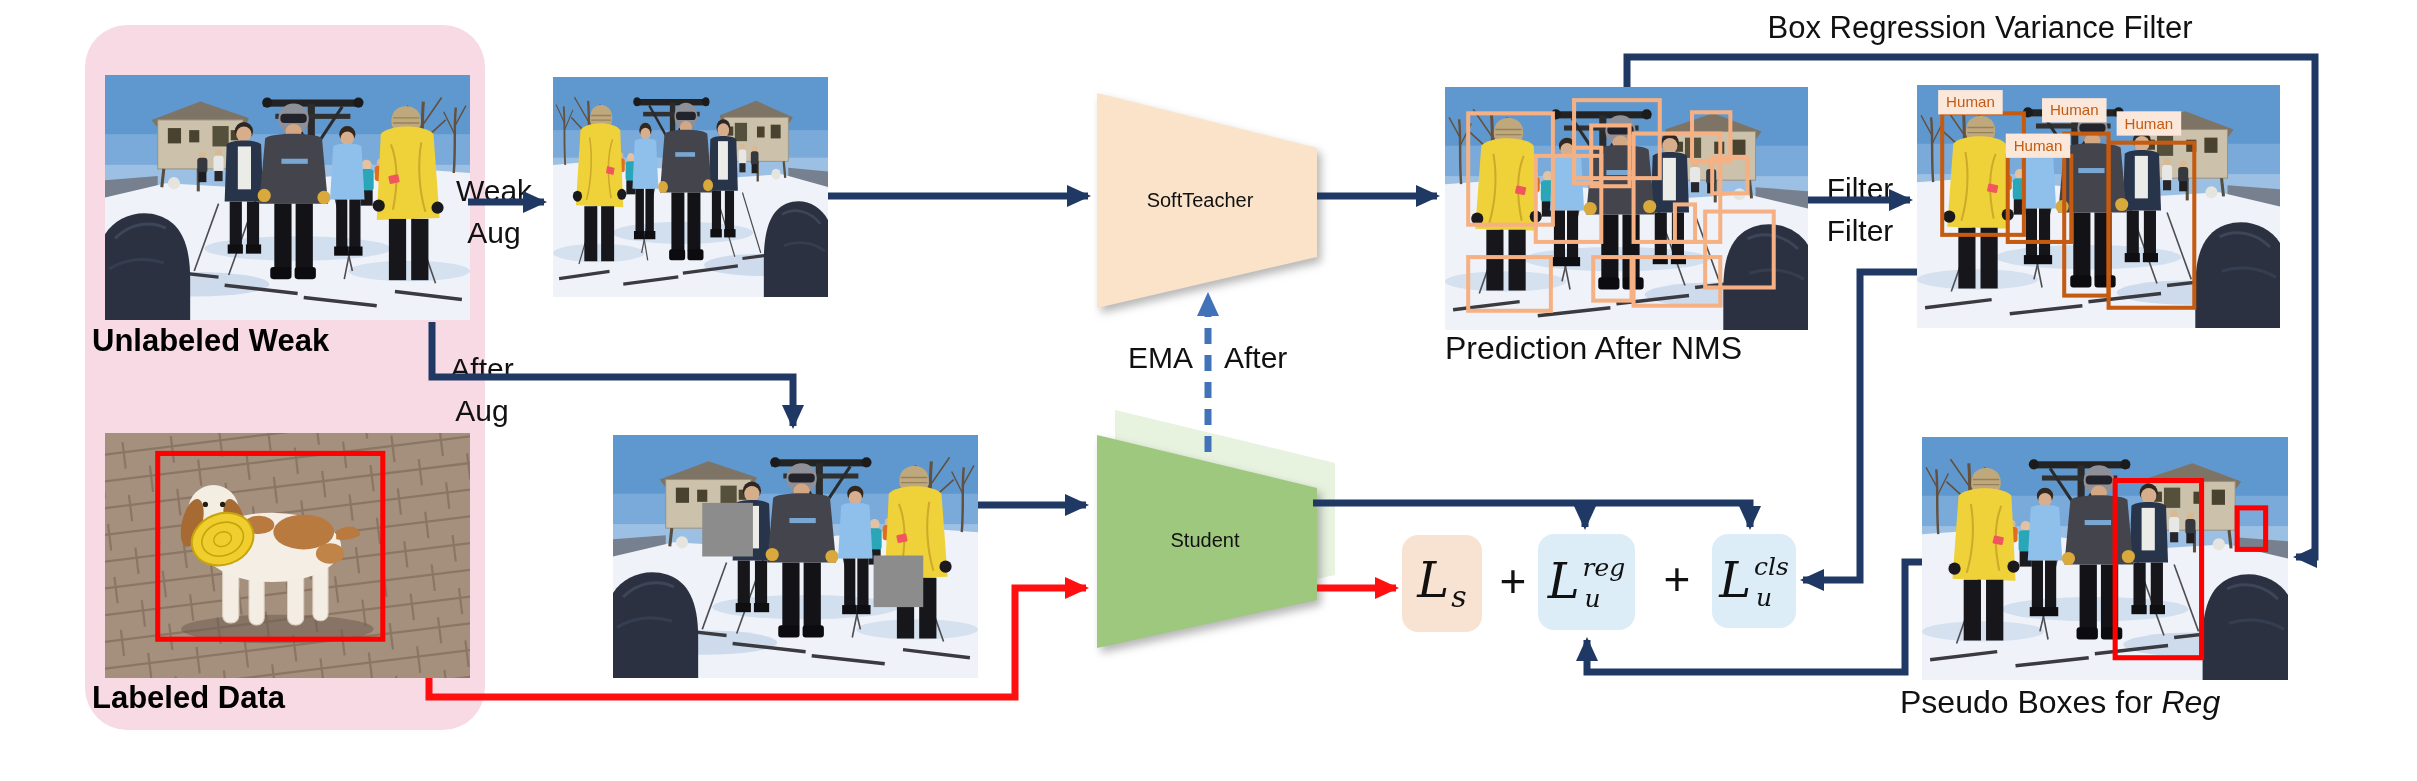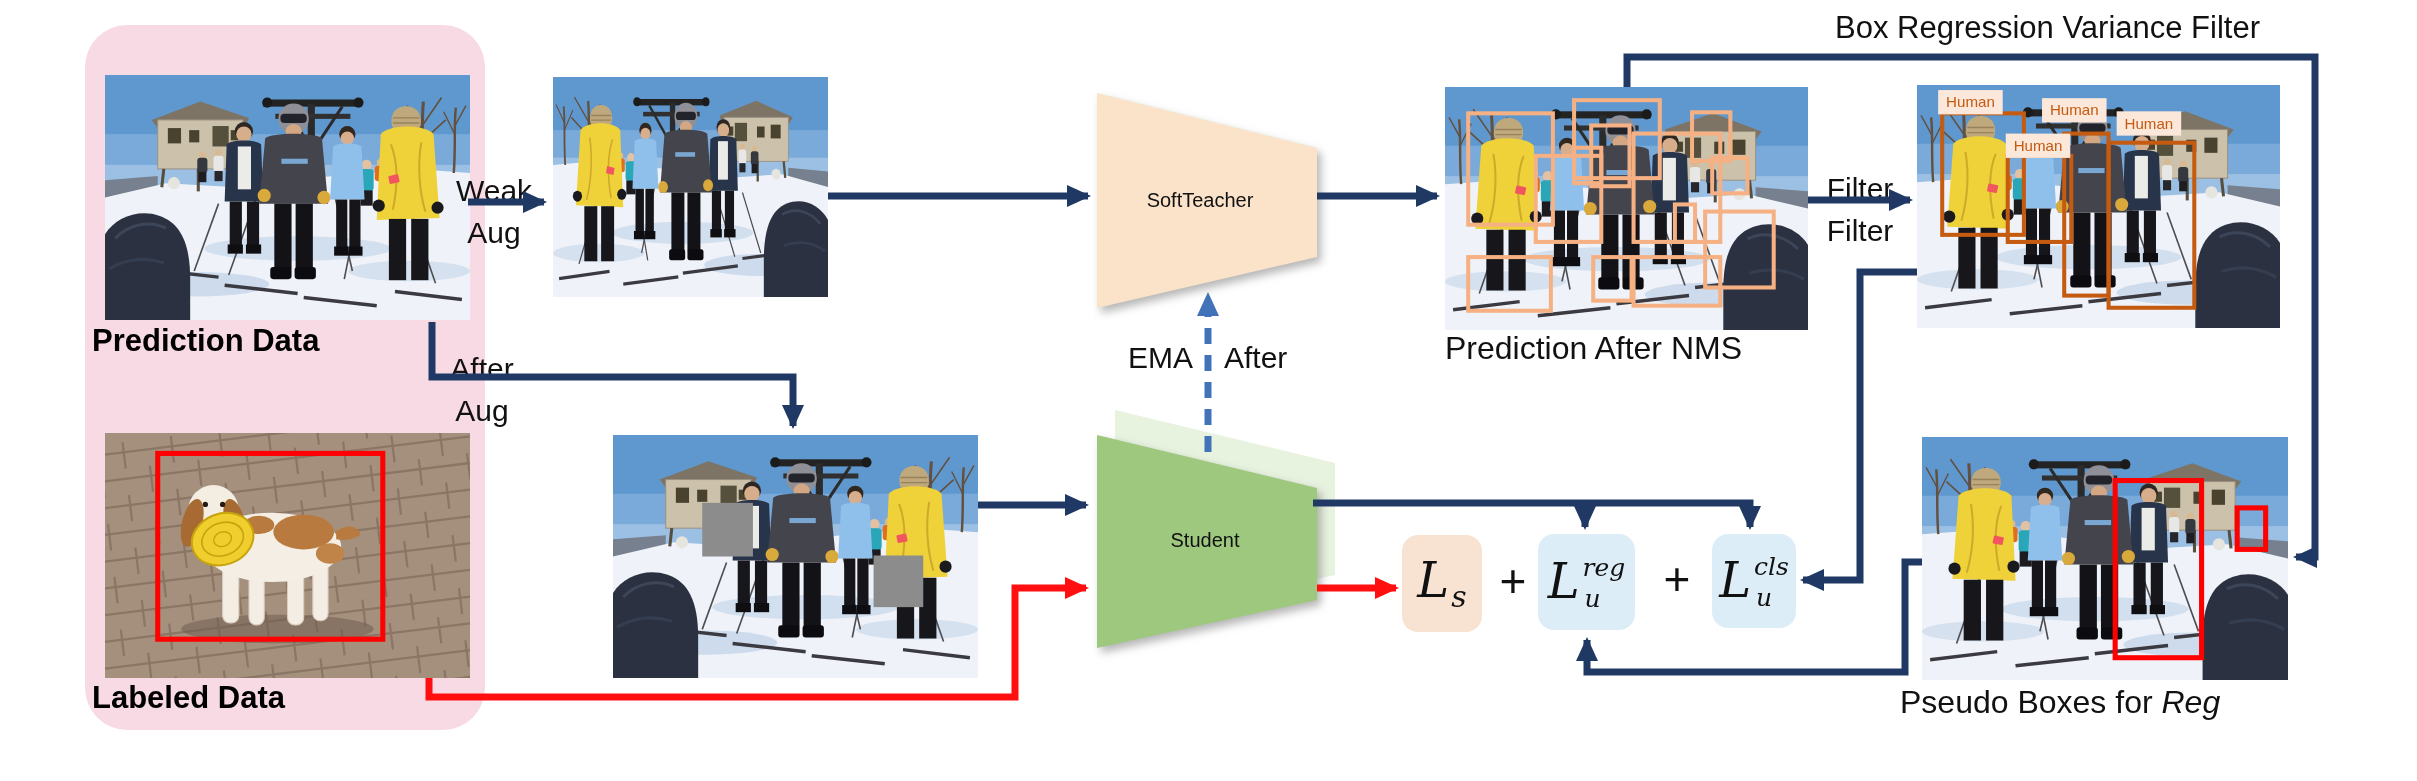--- a/index.html
+++ b/index.html
@@ -23,21 +23,21 @@
   .cap .it{font-style:italic;}
   .data-label{
     position:absolute;color:#000;font-weight:bold;font-size:31px;
     text-align:left;white-space:nowrap;
   }
   .aug-word{
     position:absolute;color:#111;font-size:30px;text-align:center;white-space:nowrap;margin-top:12px;
   }
   .brvf{
     position:absolute;left:1700px;top:10px;width:560px;height:40px;
-    color:#111;font-size:31px;text-align:right;white-space:nowrap;
+    color:#111;font-size:31px;text-align:center;white-space:nowrap;
   }
   .trap-label{
     position:absolute;display:flex;flex-direction:row;align-items:center;justify-content:center;
     color:#111;font-size:20px;line-height:1.22;text-align:center;
   }
   .shadowed{filter:drop-shadow(4px 5px 4px rgba(110,110,110,0.5));}
   .loss-term{
     position:absolute;display:flex;align-items:center;justify-content:center;
     font-family:"DejaVu Serif",serif;font-style:italic;color:#111;
   }
@@ -220,21 +220,21 @@
         </g>
       </g>
     </defs>
   </svg>
 
   <div class="abs pink-panel"></div>
 
   <svg class="photo" style="left:105px;top:75px" width="365" height="245" viewBox="0 0 360 240" preserveAspectRatio="none">
     <use href="#skiScene"></use>
   </svg>
-  <div class="data-label" style="left:92px;top:323px">Prediction Data</div>
+  <div class="data-label" style="left:92px;top:323px">Unlabeled Weak</div>
 
   <svg class="photo" style="left:105px;top:433px" width="365" height="245" viewBox="0 0 360 240" preserveAspectRatio="none">
     <use href="#dogScene"></use>
     <rect x="52" y="20" width="222" height="182" fill="none" stroke="#FF0000" stroke-width="5"></rect>
   </svg>
   <div class="data-label" style="left:92px;top:680px">Labeled Data</div>
 
   <svg class="photo" style="left:553px;top:77px" width="275" height="220" viewBox="0 0 360 240" preserveAspectRatio="none">
     <use href="#skiScene" transform="translate(360,0) scale(-1,1)"></use>
   </svg>

